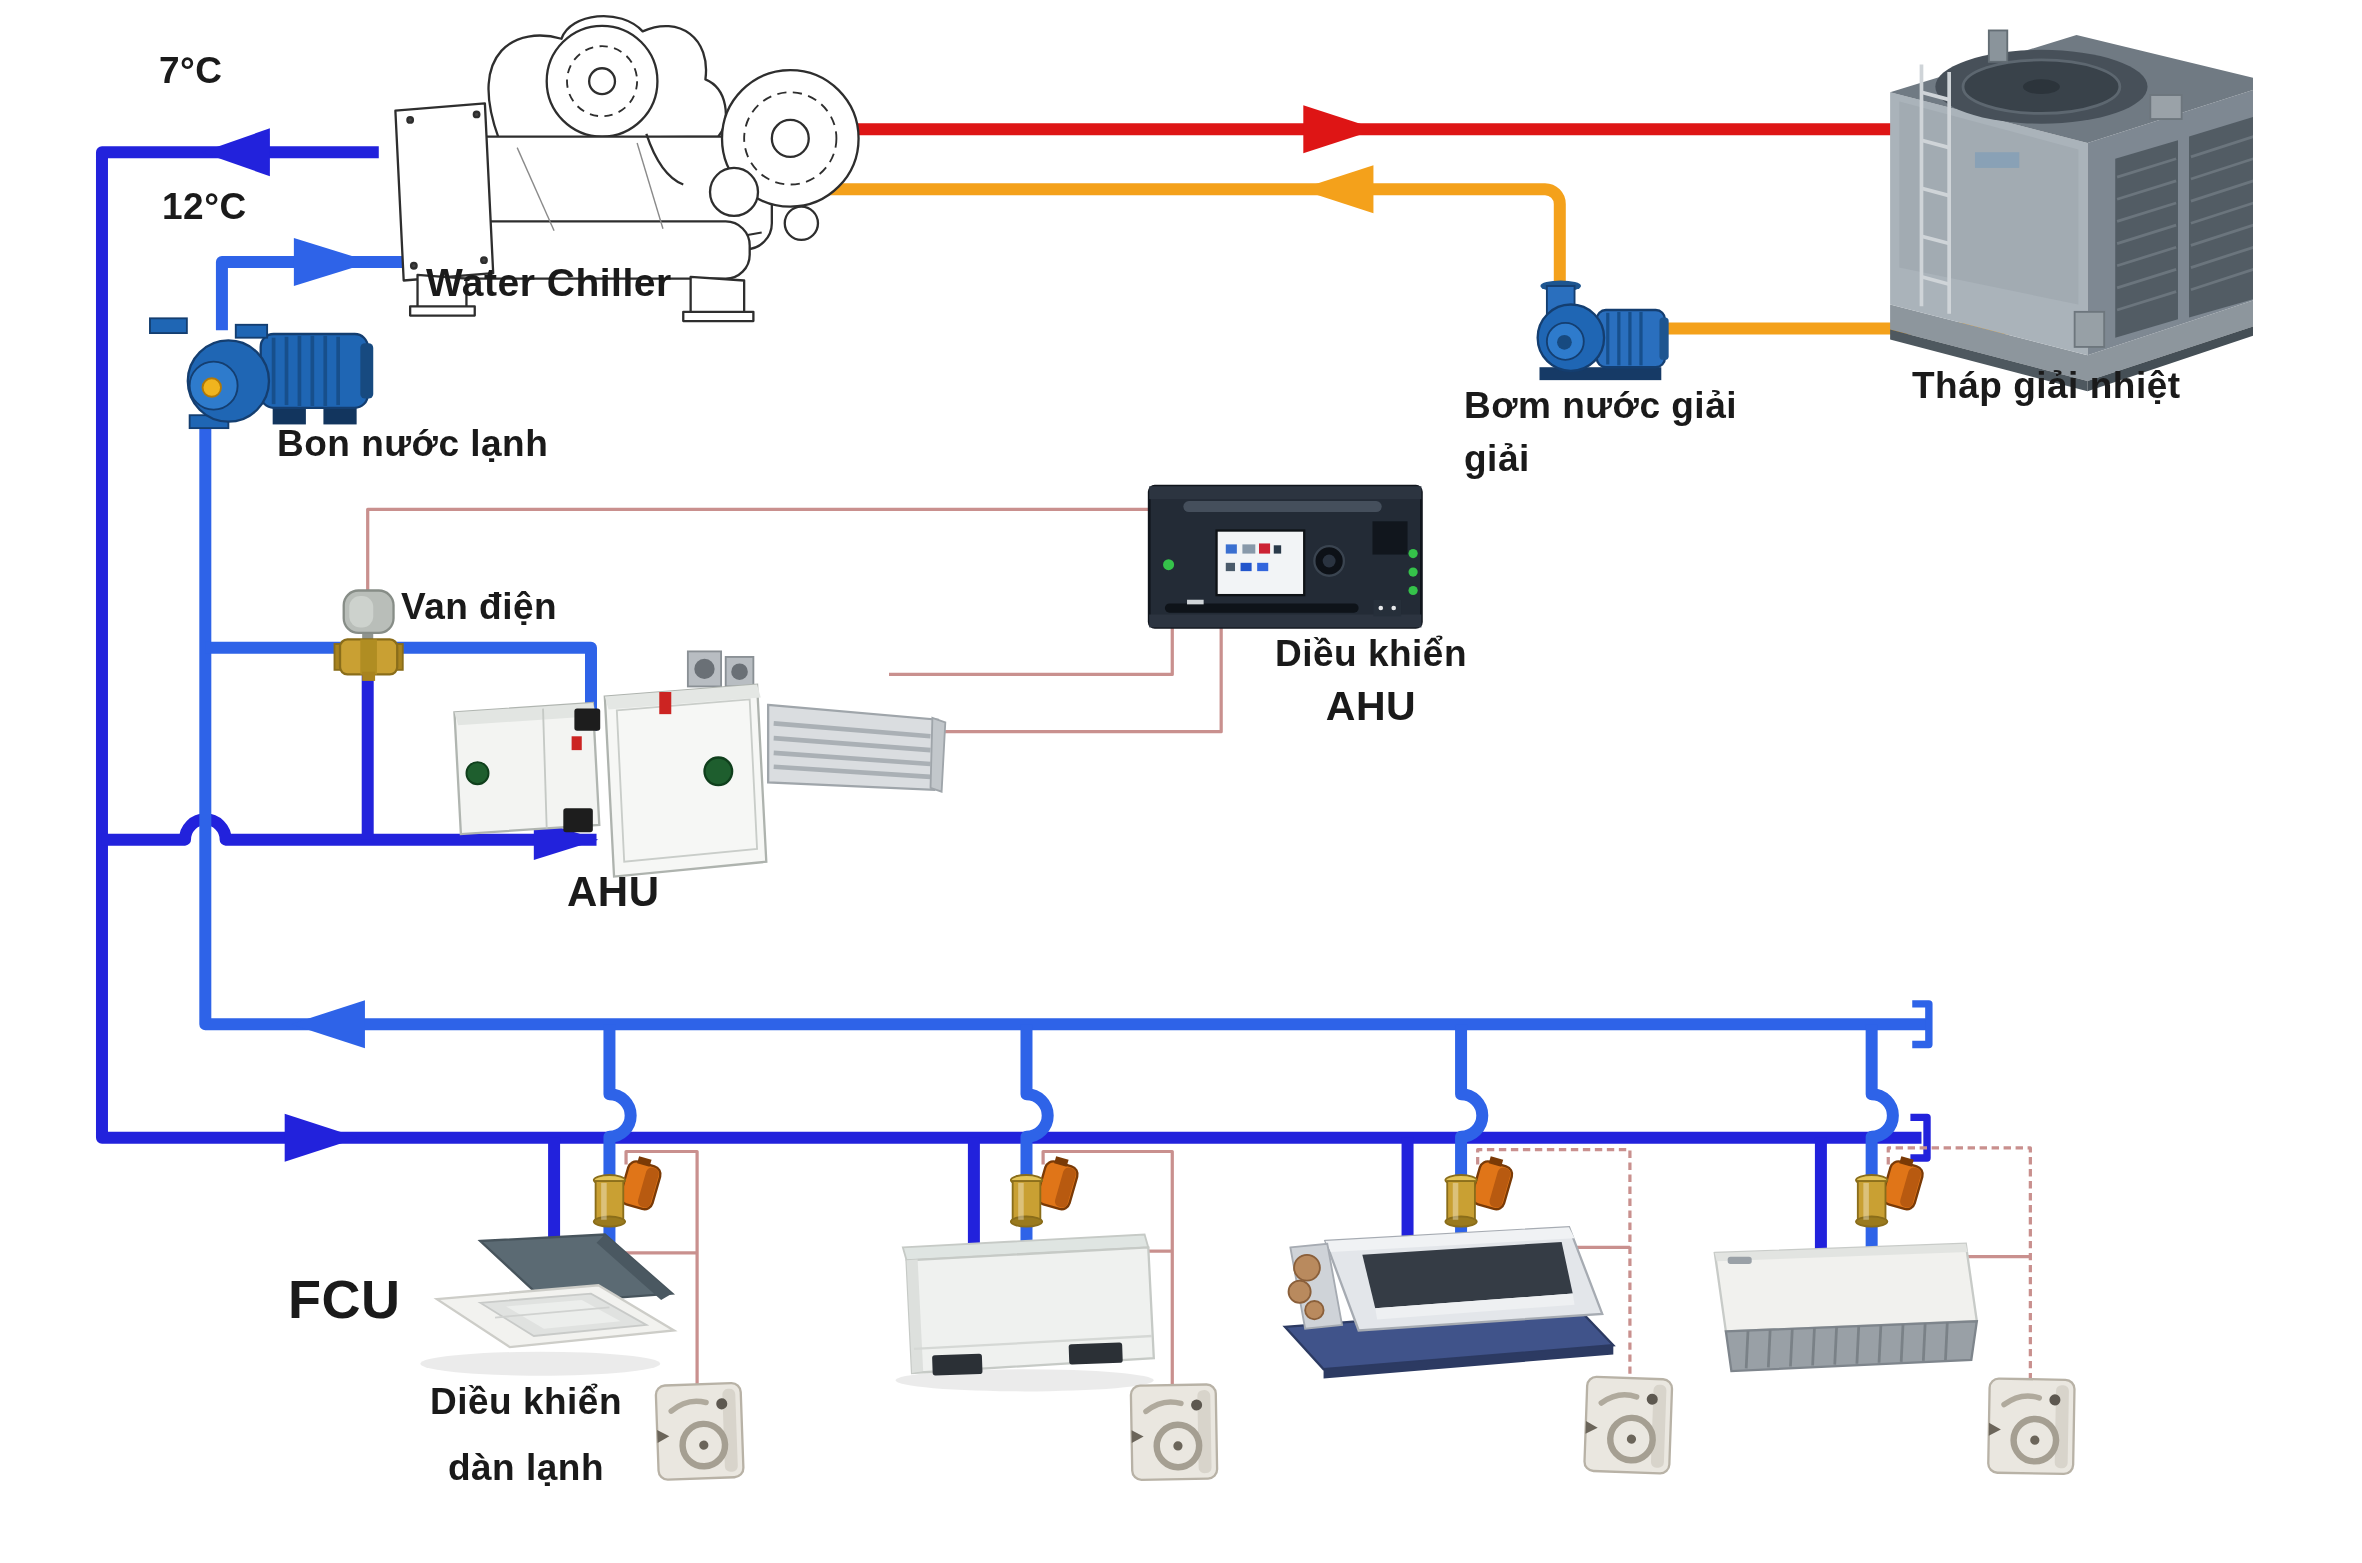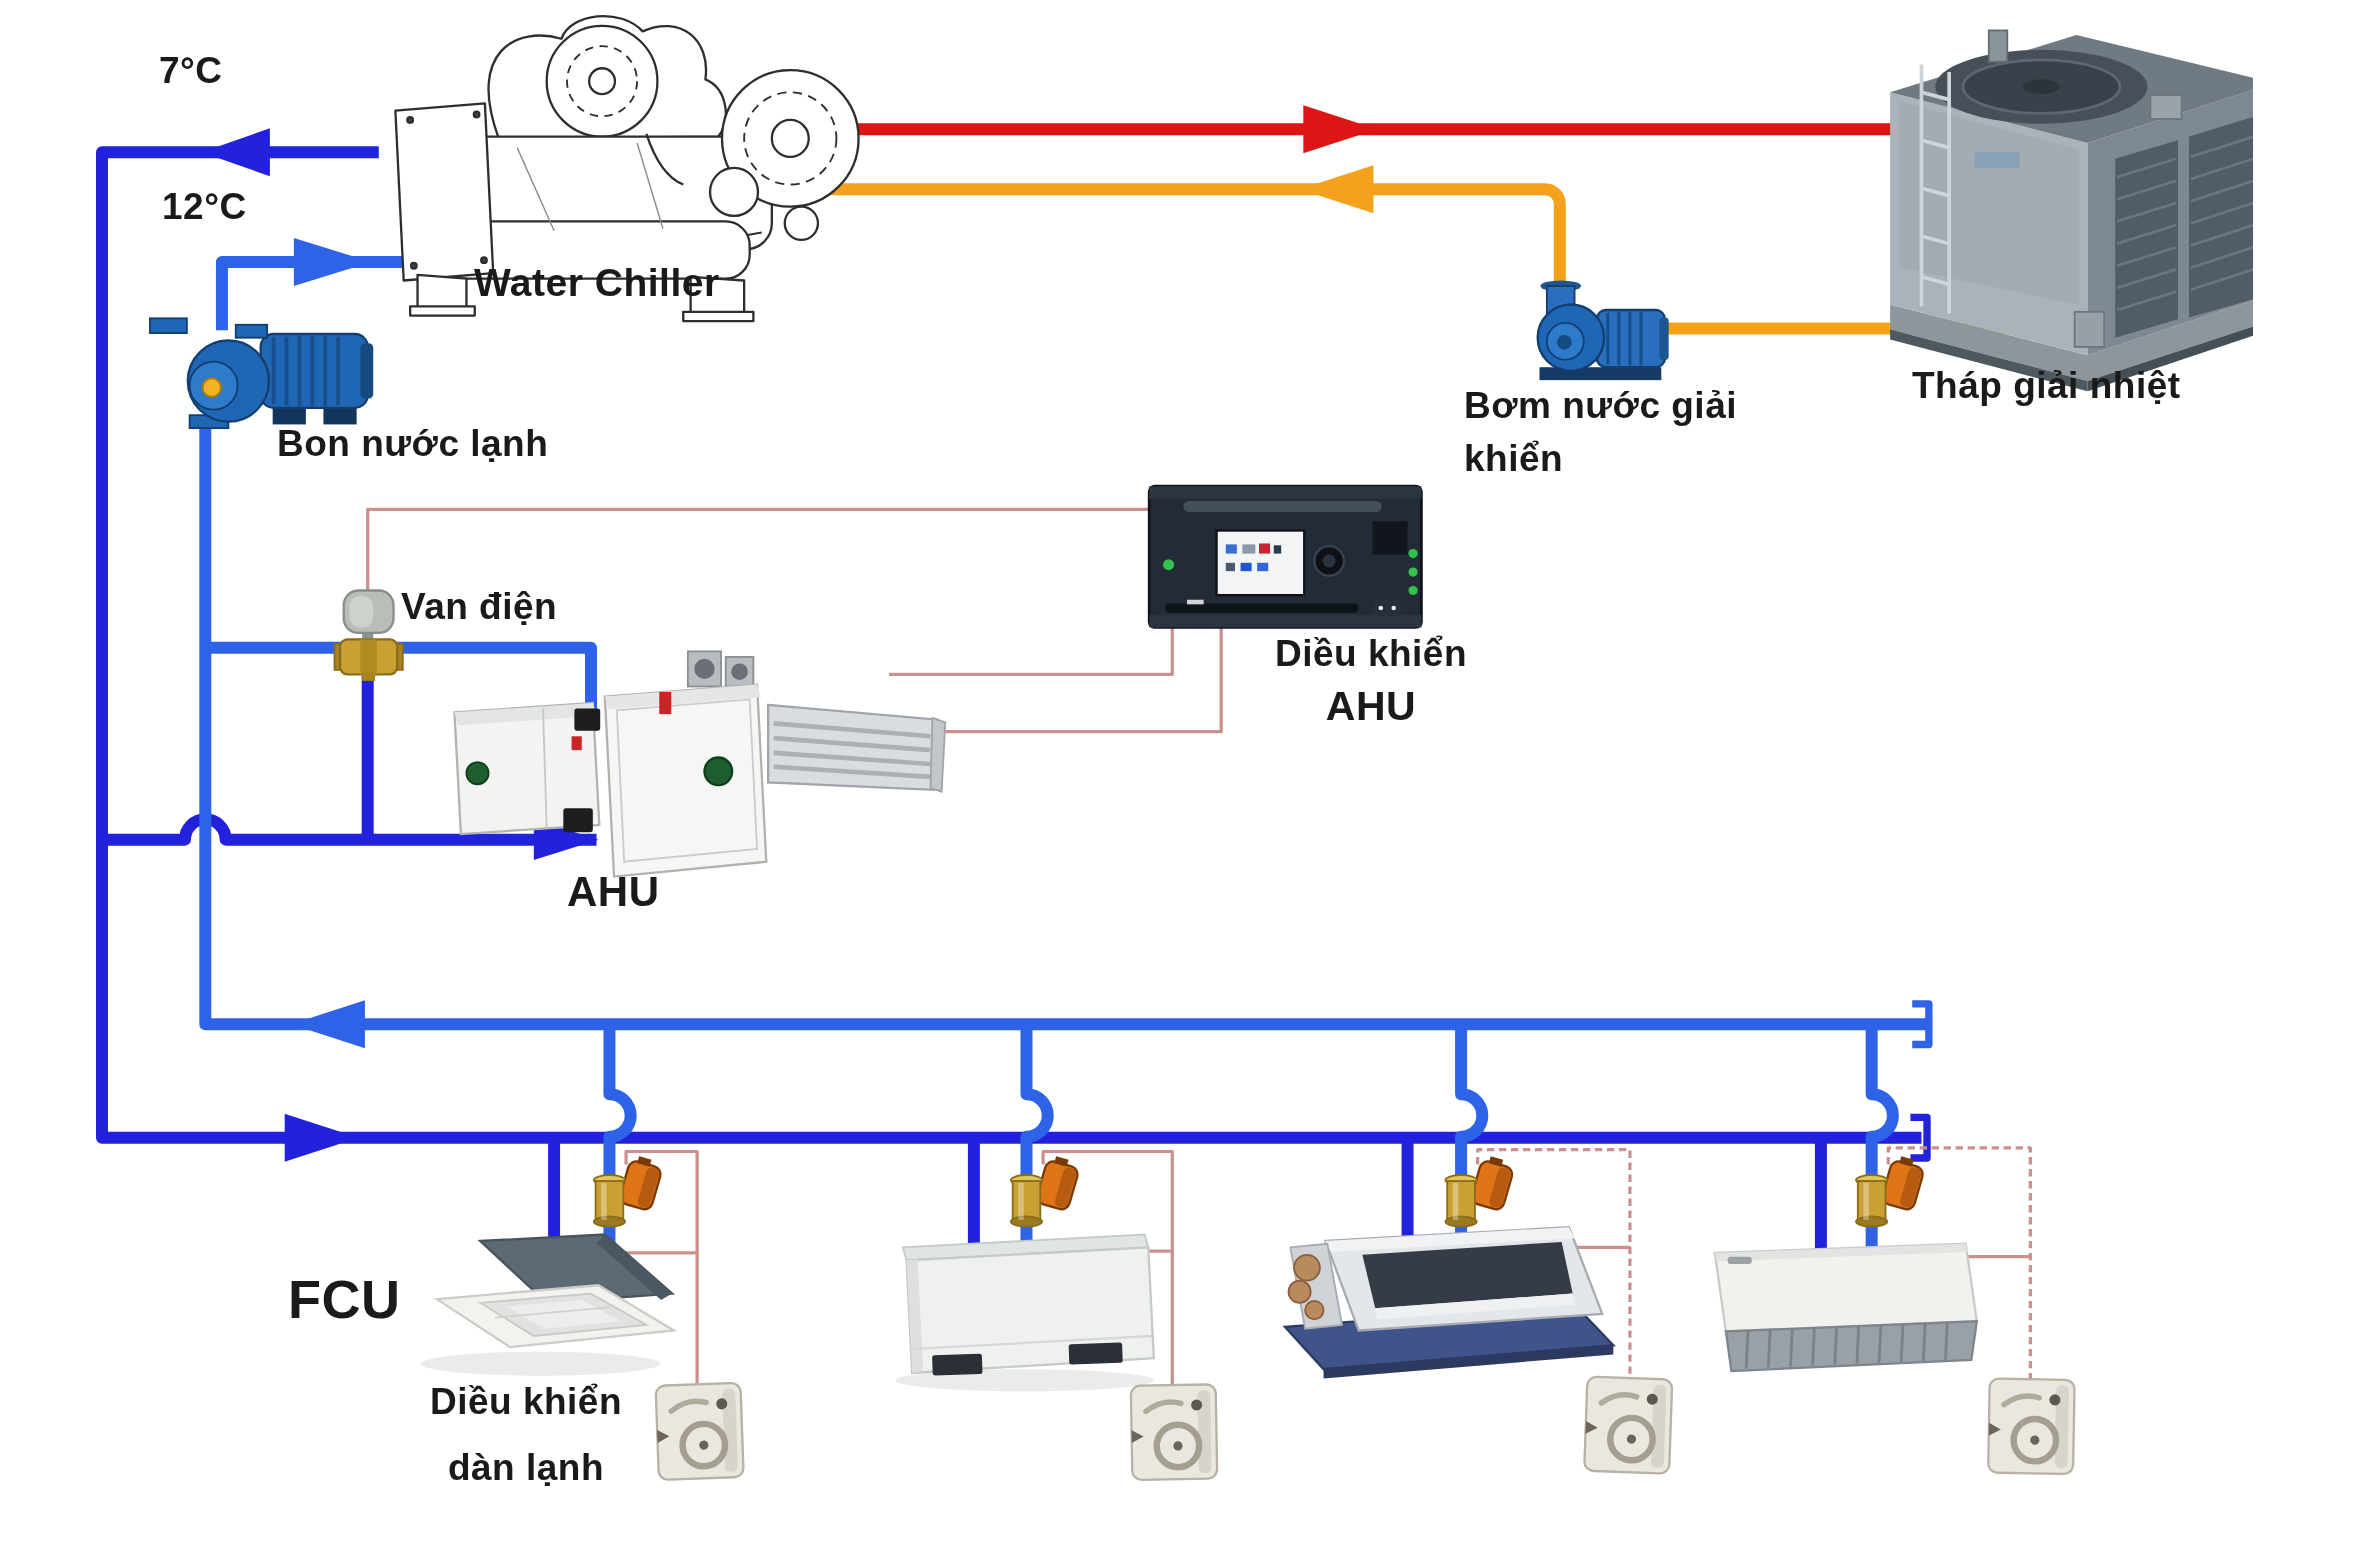--- a/index.html
+++ b/index.html
@@ -345,31 +345,31 @@
         <use href="#tstat"></use>
       </g>
   <g transform="translate(2156,1494) rotate(1)">
         <use href="#tstat"></use>
       </g>
 
 </svg>
 
   <div class="lbl" style="left:159px;top:50px;font-size:37px;">7°C</div>
   <div class="lbl" style="left:162px;top:186px;font-size:37px;">12°C</div>
-  <div class="lbl" style="left:426px;top:261px;font-size:39px;margin-left:48px;">Water Chiller</div>
+  <div class="lbl" style="left:426px;top:261px;font-size:39px;">Water Chiller</div>
   <div class="lbl" style="left:277px;top:423px;font-size:37px;">Bon nước lạnh</div>
   <div class="lbl" style="left:401px;top:556px;font-size:37px;margin-top:30px;">Van điện</div>
   <div class="lbl" style="left:567px;top:868px;font-size:42px;">AHU</div>
   <div class="lbl center" style="left:1251px;top:633px;width:240px;font-size:37px;">
     <div>Diều khiển</div>
     <div style="font-size:41px;margin-top:7.4px;">AHU</div>
   </div>
   <div class="lbl two" style="left:1464px;top:380px;font-size:37px;">
     <div>Bơm nước giải</div>
-    <div>khiển</div>
+    <div>giải</div>
   </div>
   <div class="lbl" style="left:1912px;top:365px;font-size:37px;text-align:center;">Tháp giải nhiệt</div>
   <div class="lbl" style="left:288px;top:1268px;font-size:54px;">FCU</div>
   <div class="lbl center" style="left:406px;top:1381px;width:240px;font-size:37px;">
     <div>Diều khiển</div>
     <div style="margin-top:23px;">dàn lạnh</div>
   </div>
 
 </div>
 

